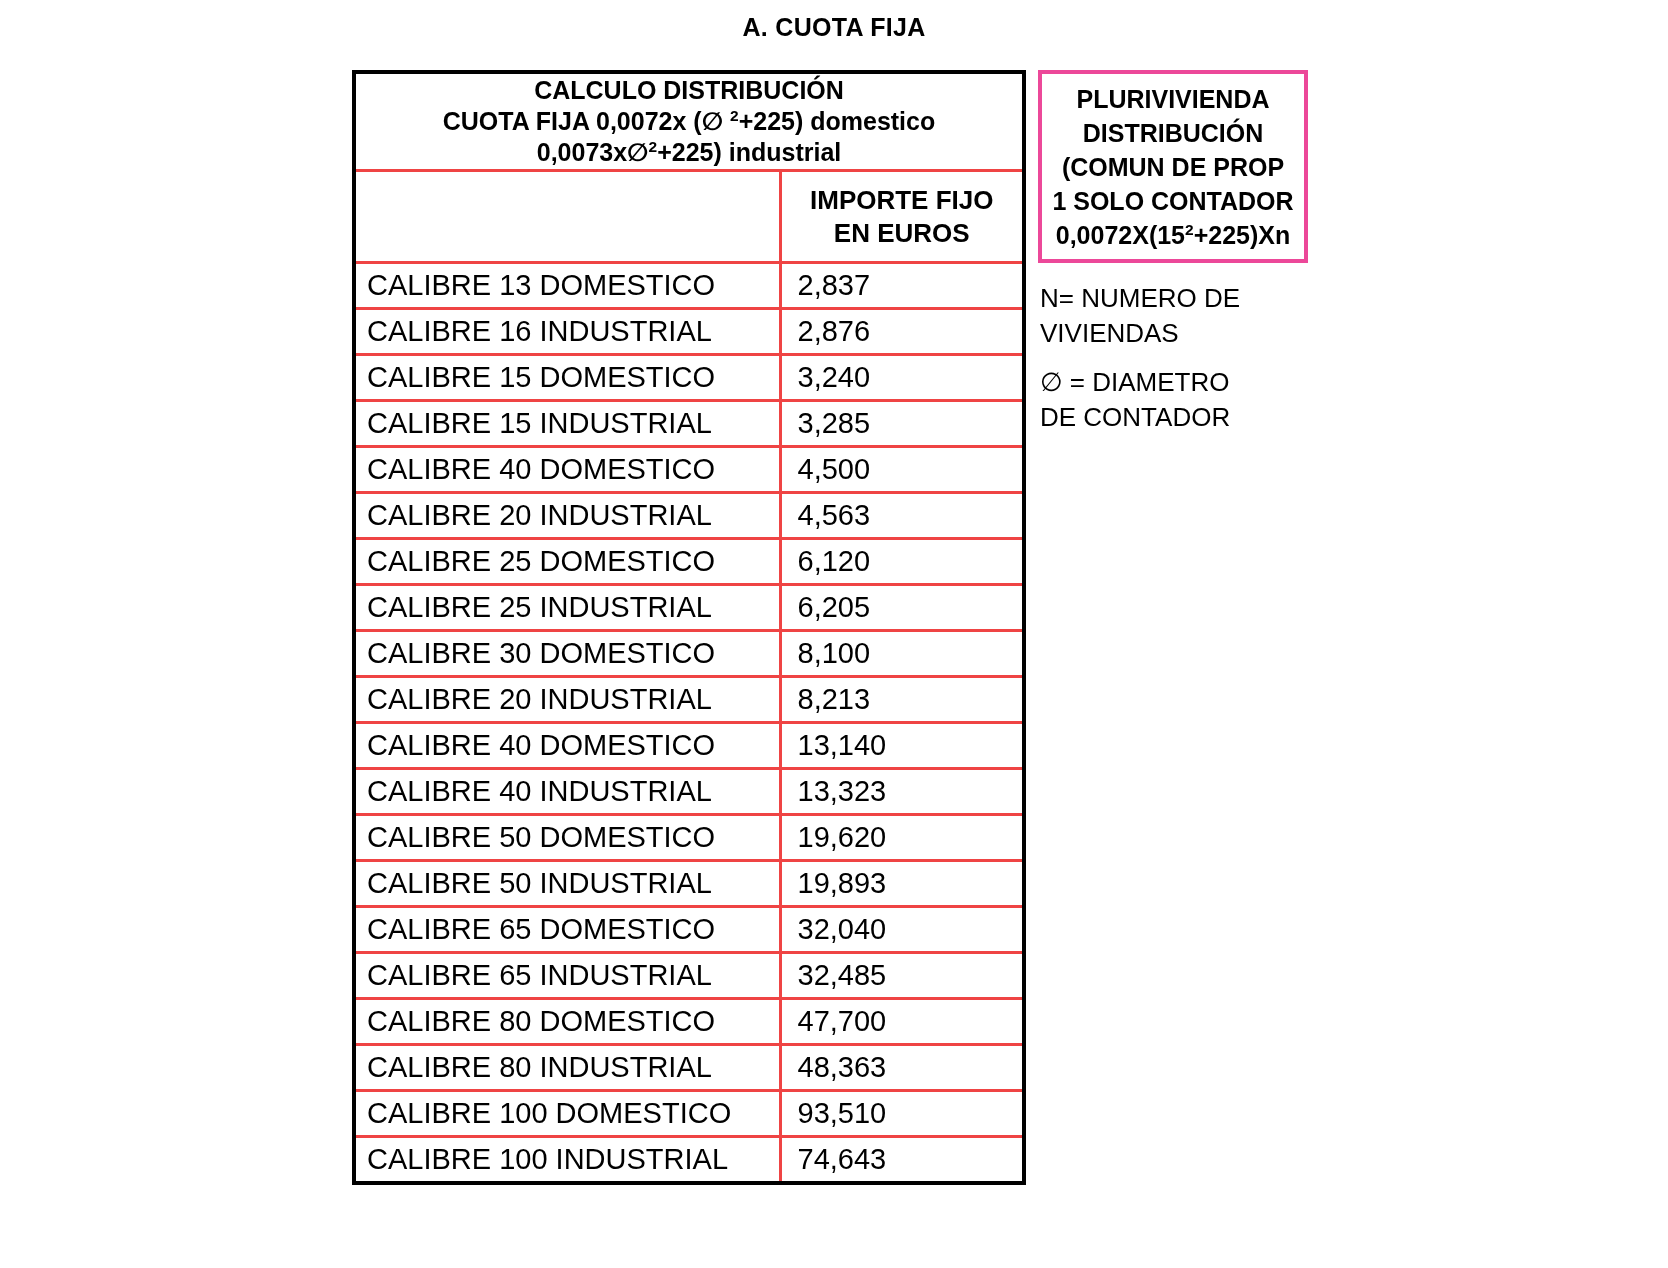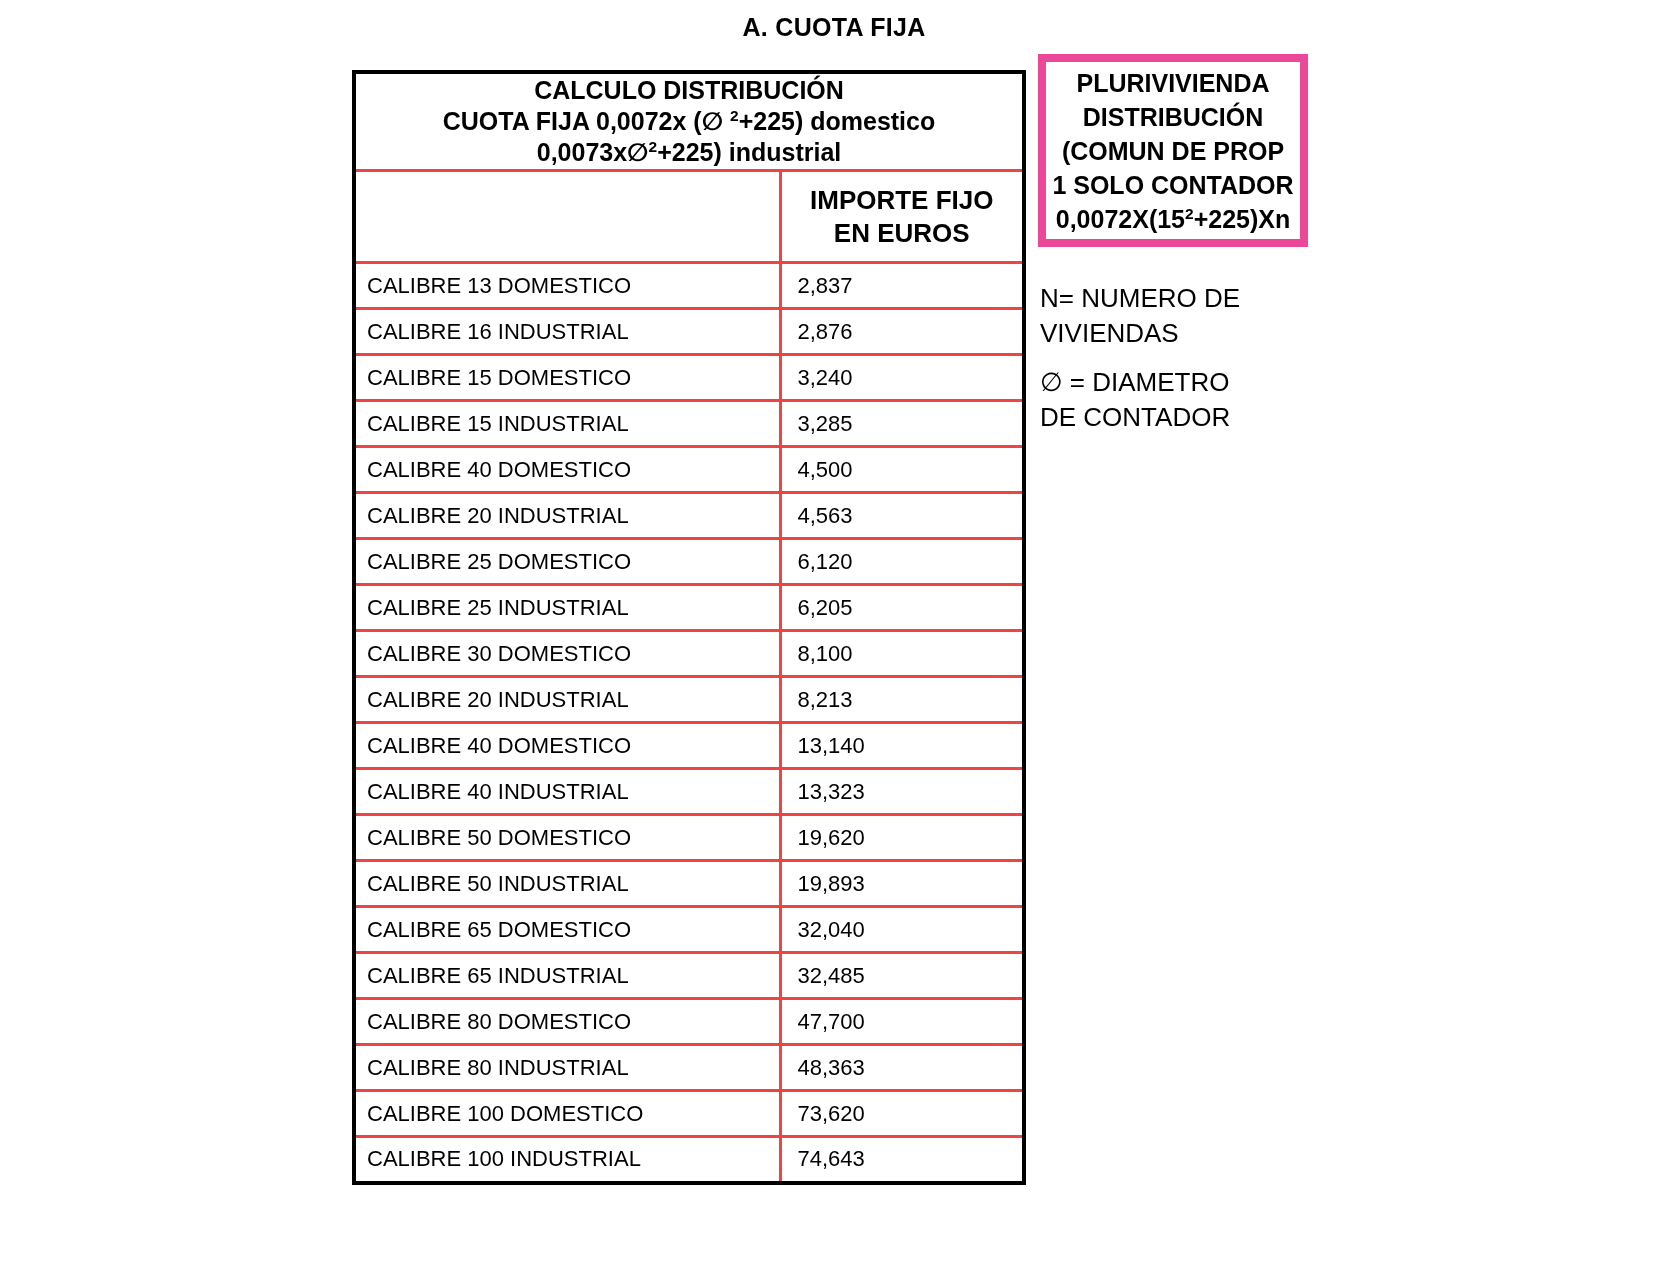--- a/index.html
+++ b/index.html
@@ -43,37 +43,37 @@
     line-height: 31px;
   }
   .amount-hdr {
     height: 92px;
     text-align: center;
     font-weight: bold;
     font-size: 26px;
     line-height: 33px;
   }
   .empty-cell { height: 92px; }
-  .data-row td { height: 46px; font-size: 22px; margin-top: 48px; }
+  .data-row td { height: 46px; font-size: 29px; margin-top: 48px; }
   .label-cell { padding-left: 11px; text-align: left; }
   .value-cell { text-align: left; padding-left: 16px; }
   sup {
     font-size: 0.62em;
     line-height: 0;
     position: relative;
     top: -0.55em;
     vertical-align: baseline;
   }
   .side-box {
     position: absolute;
     left: 1038px;
-    top: 54px;
+    top: 70px;
     width: 270px;
     height: 193px;
-    border: 8px solid #ec4899;
+    border: 4px solid #ec4899;
     display: flex;
     flex-direction: column;
     justify-content: center;
     align-items: center;
     text-align: right;
     font-weight: bold;
     font-size: 25px;
     line-height: 34px;
     white-space: nowrap;
   }
@@ -182,21 +182,21 @@
       <tr class="data-row">
         <td class="label-cell">CALIBRE 80 DOMESTICO</td>
         <td class="value-cell">47,700</td>
       </tr>
       <tr class="data-row">
         <td class="label-cell">CALIBRE 80 INDUSTRIAL</td>
         <td class="value-cell">48,363</td>
       </tr>
       <tr class="data-row">
         <td class="label-cell">CALIBRE 100 DOMESTICO</td>
-        <td class="value-cell">73,620</td>
+        <td class="value-cell">93,510</td>
       </tr>
       <tr class="data-row">
         <td class="label-cell">CALIBRE 100 INDUSTRIAL</td>
         <td class="value-cell">74,643</td>
       </tr>
     </tbody>
   </table>
 
   <div class="side-box">
     <div>PLURIVIVIENDA</div>

